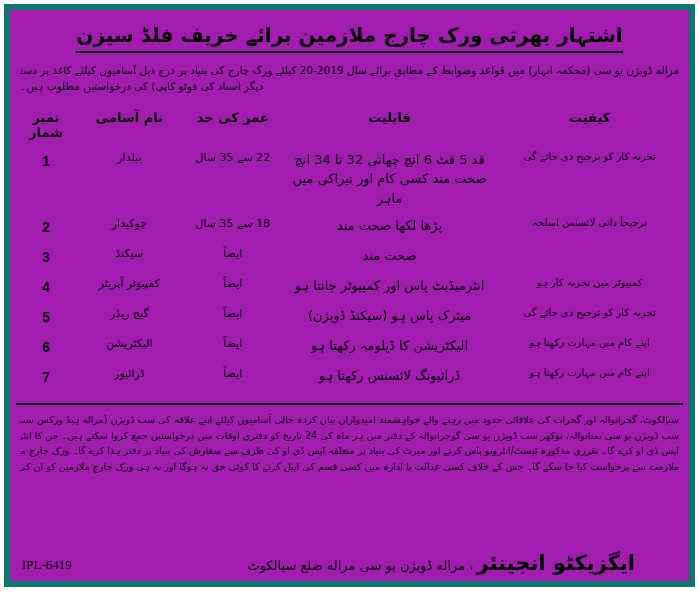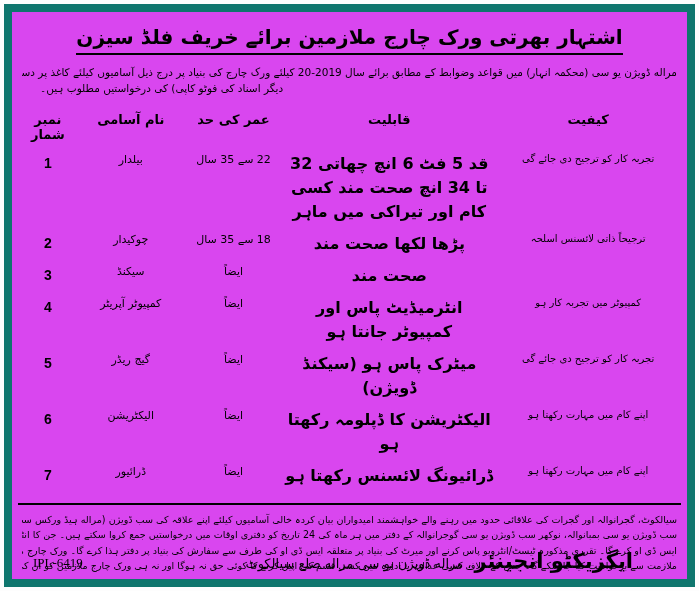--- a/index.html
+++ b/index.html
@@ -20,23 +20,23 @@
     background: #fdfdfd;
     overflow: hidden;
   }
 
   .ad-frame {
     position: absolute;
     left: 4px;
     top: 4px;
     right: 4px;
     bottom: 4px;
-    border: 8px solid #0f766e;
+    border: 6px solid #0f766e;
     box-sizing: border-box;
-    background: #d946ef;
+    background: #a21caf;
   }
 
   .ad-inner {
     position: absolute;
     left: 6px;
     top: 4px;
     right: 6px;
     bottom: 4px;
     box-sizing: border-box;
     direction: rtl;
@@ -73,21 +73,20 @@
     color: #000;
     text-align: justify;
     text-align-last: justify;
     white-space: nowrap;
     overflow: hidden;
   }
   .intro-line.last {
     text-align: left;
     text-align-last: left;
     direction: rtl;
-    margin-left: 18px;
   }
 
   
   .job-table {
     width: 100%;
     border-collapse: collapse;
     margin-top: 12px;
     table-layout: fixed;
   }
   .job-table th,
@@ -117,21 +116,21 @@
 
   td.cell-sr {
     font-family: "Liberation Sans", sans-serif;
     font-size: 14px;
     font-weight: 700;
     text-align: center;
     padding-top: 4px;
   }
   td.cell-post   { font-size: 11px; }
   td.cell-age    { font-size: 11px; }
-  td.cell-qual   { font-size: 16px; line-height: 1.5; font-weight: bold; }
+  td.cell-qual   { font-size: 13px; line-height: 1.5; }
   td.cell-remark { font-size: 10px; }
 
   tbody tr { height: 30px; }
   tbody tr.tall { height: 46px; }
 
   
   .notes-block {
     margin-top: 10px;
     padding: 0 4px;
     border-top: 2px solid #000;
@@ -182,21 +181,20 @@
     font-size: 13px;
     color: #000;
   }
   .ref-code {
     font-family: "Liberation Serif", serif;
     font-size: 13px;
     color: #000;
     direction: ltr;
     padding-left: 8px;
     padding-bottom: 2px;
-    margin-left: 9px;
   }
 </style>
 </head>
 <body>
 
 <div class="ad-page">
   <div class="ad-frame">
     <div class="ad-inner">
 
       <div class="ad-title-wrap">

